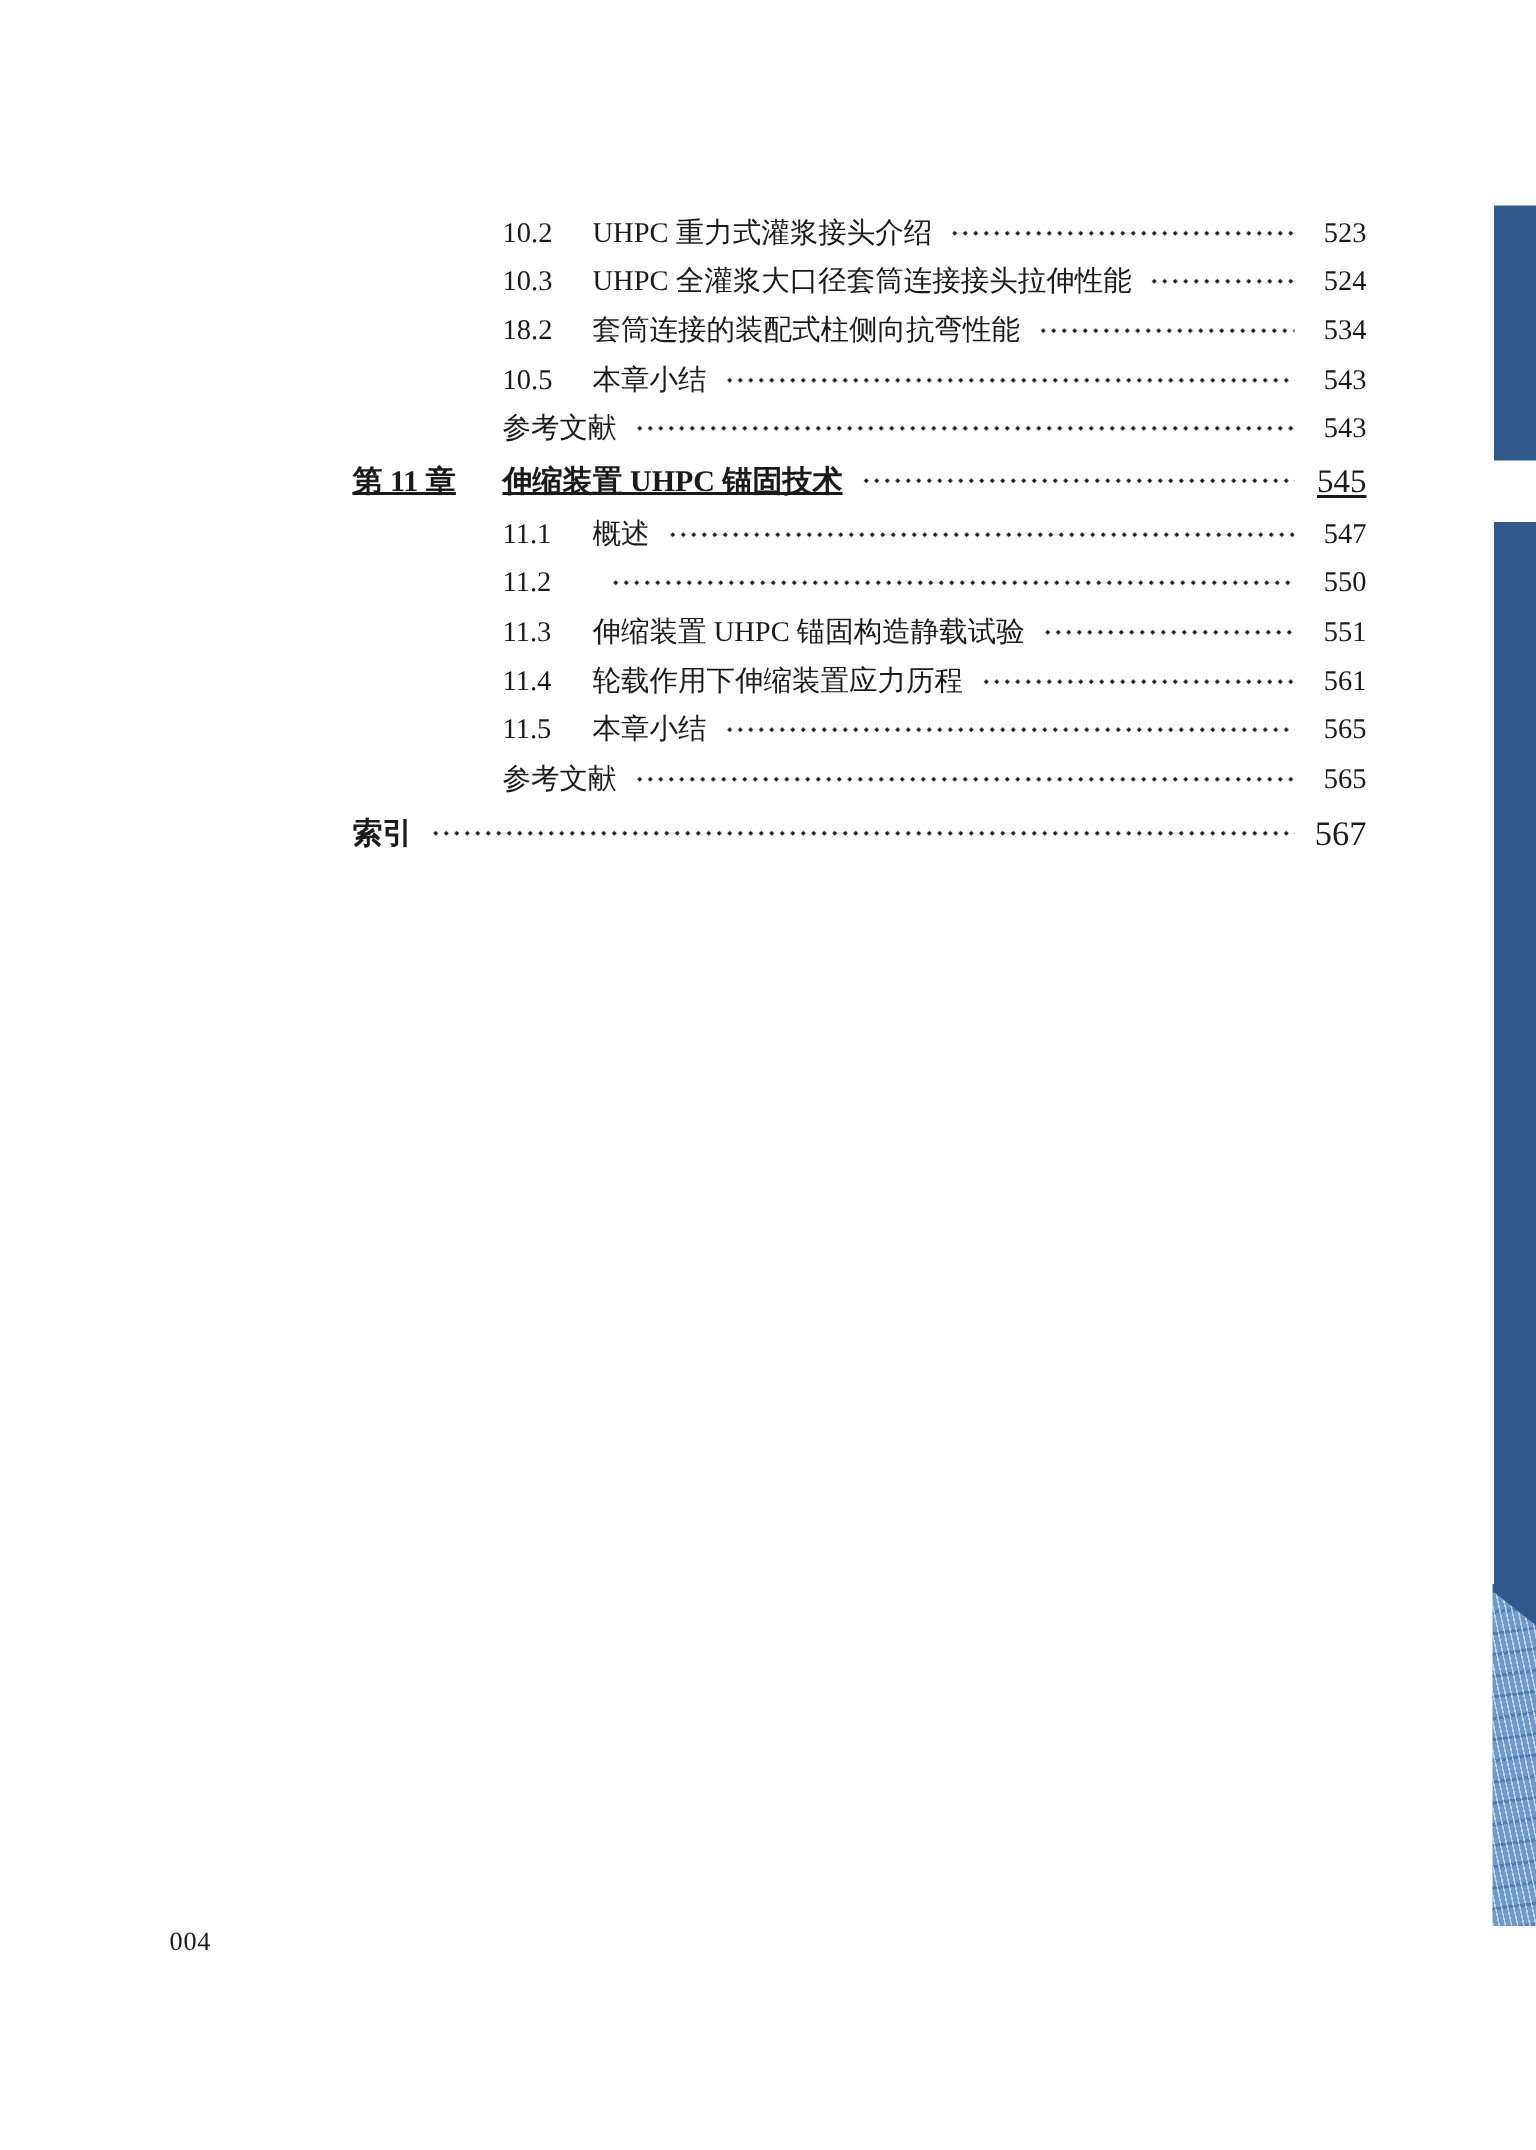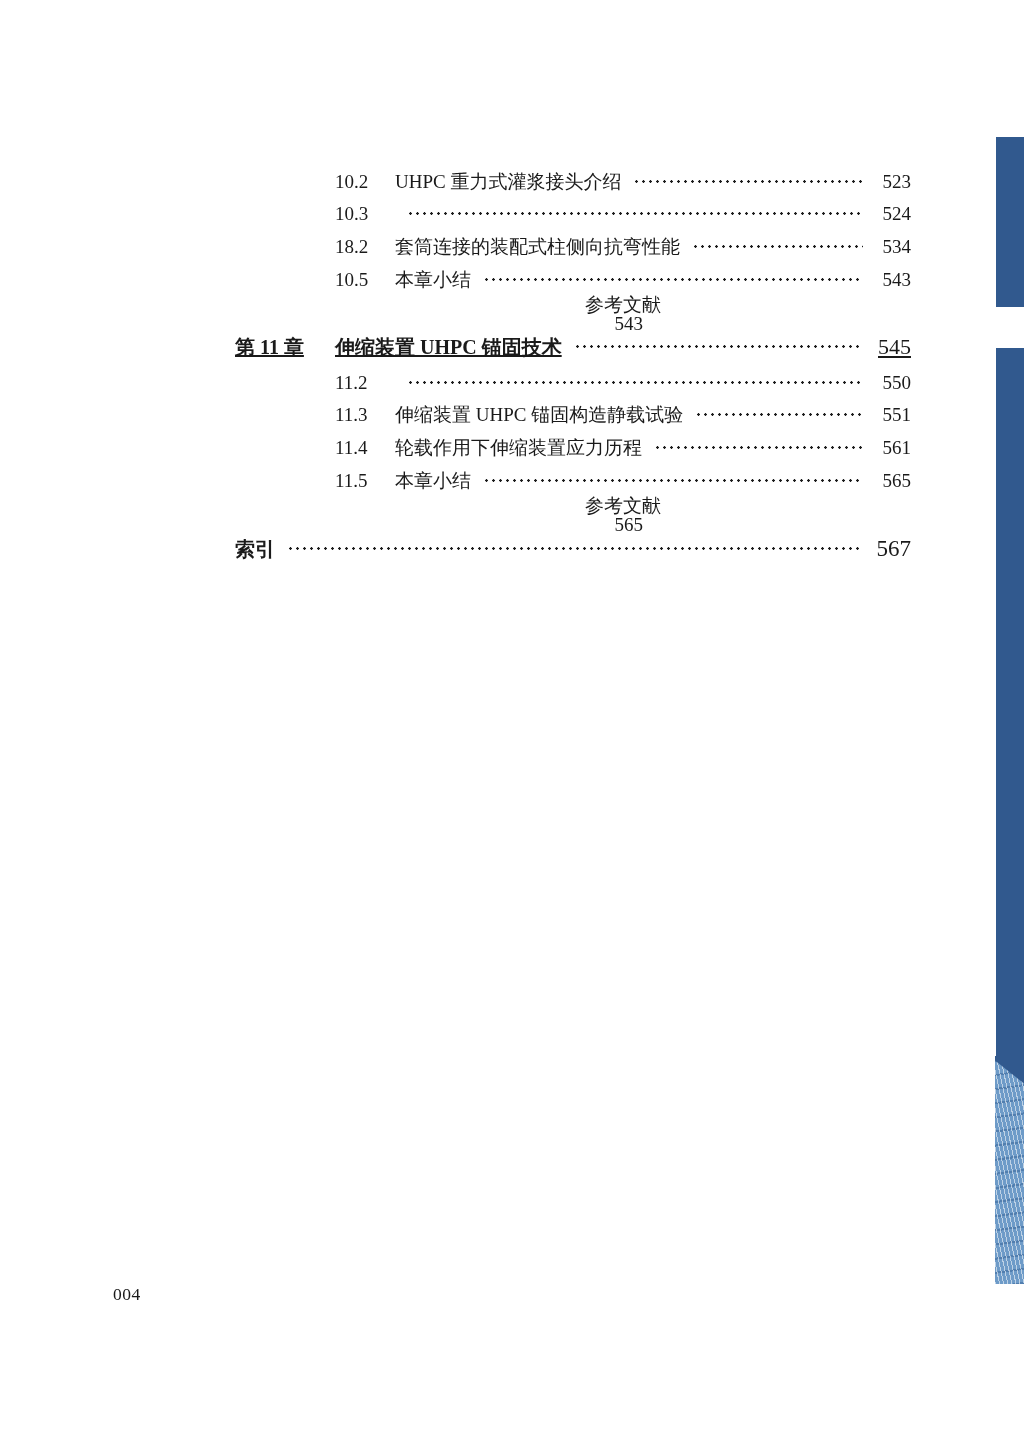--- a/index.html
+++ b/index.html
@@ -38,21 +38,21 @@
     left: 0; top: 0; right: 0;
     height: 46px;
     background: var(--sidebar-blue, #31598E);
     clip-path: polygon(0 0, 100% 0, 100% 60%, 0 10%);
   }
 
   
   .toc {
     position: absolute;
     left: 235px;
-    top: 165px;
+    top: 139px;
     width: 676px;
   }
   .row {
     display: flex;
     align-items: center;
     height: 32.6px;
     font-size: 19px;
     line-height: 1;
     white-space: nowrap;
   }
@@ -71,21 +71,21 @@
     background-repeat: repeat-x;
     background-position: left center;
   }
   .row .pg {
     flex: 0 0 auto;
     width: 40px;
     text-align: right;
   }
 
   .row.section { padding-left: 100px; }
-  .row.ref     { padding-left: 100px; flex-direction: column; }
+  .row.ref     { padding-left: 100px; }
 
   .row.chapter {
     height: 38px;
     font-weight: 700;
     font-size: 20px;
     text-decoration: underline;
   }
   .row.chapter .num { width: 100px; }
   .row.chapter .pg  { font-weight: 400; font-size: 22px; }
 
@@ -116,20 +116,21 @@
 
 <div class="toc" id="toc">
     <div class="row section">
     <span class="num">10.2</span>
     <span class="title">UHPC 重力式灌浆接头介绍</span>
     <span class="leader"></span>
     <span class="pg">523</span>
   </div>
     <div class="row section">
     <span class="num">10.3</span>
+    <span class="title">UHPC 全灌浆大口径套筒连接接头拉伸性能</span>
     <span class="leader"></span>
     <span class="pg">524</span>
   </div>
     <div class="row section">
     <span class="num">18.2</span>
     <span class="title">套筒连接的装配式柱侧向抗弯性能</span>
     <span class="leader"></span>
     <span class="pg">534</span>
   </div>
     <div class="row section">
@@ -142,20 +143,26 @@
 
     <span class="title">参考文献</span>
     <span class="leader"></span>
     <span class="pg">543</span>
   </div>
     <div class="row chapter">
     <span class="num">第 11 章</span>
     <span class="title">伸缩装置 UHPC 锚固技术</span>
     <span class="leader"></span>
     <span class="pg">545</span>
+  </div>
+    <div class="row section">
+    <span class="num">11.1</span>
+    <span class="title">概述</span>
+    <span class="leader"></span>
+    <span class="pg">547</span>
   </div>
     <div class="row section">
     <span class="num">11.2</span>
     <span class="leader"></span>
     <span class="pg">550</span>
   </div>
     <div class="row section">
     <span class="num">11.3</span>
     <span class="title">伸缩装置 UHPC 锚固构造静载试验</span>
     <span class="leader"></span>

